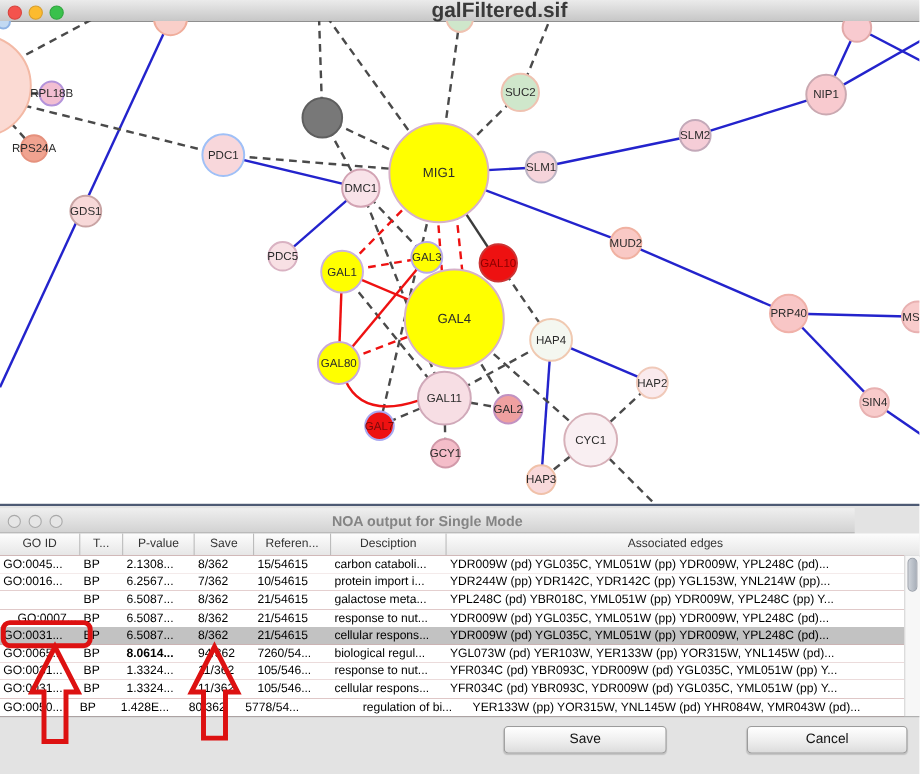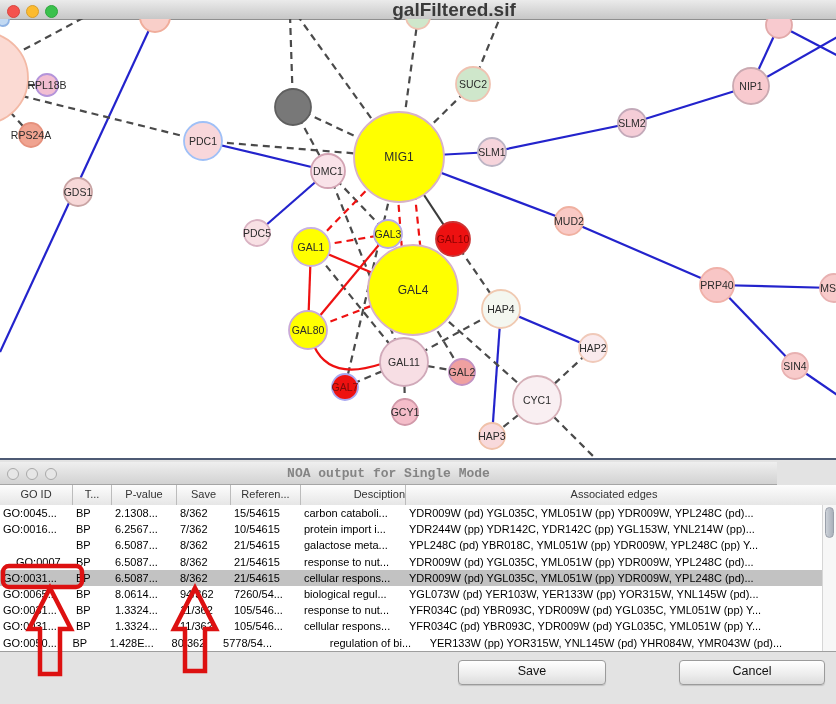--- a/index.html
+++ b/index.html
@@ -13,21 +13,21 @@
   .titlebar .win-title{position:absolute;left:0;top:0;width:100%;text-align:center;
     font-size:19px;font-weight:bold;color:#3a3a3a;line-height:19px;padding-left:36px;}
   .lights{position:absolute;left:7px;top:5px;display:flex;gap:6px;}
   .light{width:13px;height:13px;border-radius:50%;box-sizing:border-box;}
   .canvas-svg{position:absolute;left:0;top:19px;}
 
   
   .noa-window{position:absolute;left:0;top:458px;width:836px;height:246px;
     background:#e3e3e3;border-top:2px solid #4d5a74;box-sizing:content-box;}
   .noa-titlebar{position:absolute;left:0;top:2px;width:777px;height:22px;
-    background:linear-gradient(#efefef,#d2d2d2);border-bottom:1px solid #a5a5a5;font-family:Liberation Mono, monospace;}
+    background:linear-gradient(#efefef,#d2d2d2);border-bottom:1px solid #a5a5a5;}
   .noa-titlebar .win-title{position:absolute;left:0;top:0;width:100%;text-align:center;
     font-size:13px;font-weight:bold;color:#848484;line-height:23px;}
   .noa-lights{position:absolute;left:7px;top:6px;display:flex;gap:7px;}
   .nlight{width:12px;height:12px;border-radius:50%;background:#e6e6e6;border:1px solid #a9a9a9;box-sizing:border-box;}
 
   .table-header{position:absolute;left:0;top:25px;width:836px;height:20px;display:flex;
     background:linear-gradient(#fdfdfd,#e6e6e6);border-bottom:1px solid #a0a0a0;}
   .th{box-sizing:border-box;border-right:1px solid #bcbcbc;font-size:11px;color:#333;
     text-align:center;line-height:19px;white-space:nowrap;overflow:hidden;}
   .th:last-child{border-right:none;}
@@ -195,21 +195,21 @@
       <div class="win-title">NOA output for Single Mode</div>
     </div>
 
     <div class="table-frame"></div>
     <div class="table-header" id="noa-header">
         <div class="th" style="width: 73px;">GO ID</div>
         <div class="th" style="width: 39px;">T...</div>
         <div class="th" style="width: 65px;">P-value</div>
         <div class="th" style="width: 54px;">Save</div>
         <div class="th" style="width: 70px;">Referen...</div>
-        <div class="th" style="width: 105px; text-align: right;">Desciption</div>
+        <div class="th" style="width: 105px;">Desciption</div>
         <div class="th" style="width: 416px;">Associated edges</div>
       </div>
     <div class="table-body" id="noa-body">
         <div class="table-row">
           <div class="td" style="width: 73px;">GO:0045...</div>
           <div class="td" style="width: 39px;">BP</div>
           <div class="td" style="width: 65px;">2.1308...</div>
           <div class="td" style="width: 54px;">8/362</div>
           <div class="td" style="width: 70px;">15/54615</div>
           <div class="td" style="width: 105px;">carbon cataboli...</div>
@@ -247,21 +247,21 @@
           <div class="td" style="width: 39px;">BP</div>
           <div class="td" style="width: 65px;">6.5087...</div>
           <div class="td" style="width: 54px;">8/362</div>
           <div class="td" style="width: 70px;">21/54615</div>
           <div class="td" style="width: 105px;">cellular respons...</div>
           <div class="td" style="width: 416px;">YDR009W (pd) YGL035C, YML051W (pp) YDR009W, YPL248C (pd)...</div>
         </div>
         <div class="table-row">
           <div class="td" style="width: 73px;">GO:0065...</div>
           <div class="td" style="width: 39px;">BP</div>
-          <div class="td" style="width: 65px;">8.0614...</div>
+          <div class="td" style="width: 65px; font-weight: bold;">8.0614...</div>
           <div class="td" style="width: 54px;">94/362</div>
           <div class="td" style="width: 70px;">7260/54...</div>
           <div class="td" style="width: 105px;">biological regul...</div>
           <div class="td" style="width: 416px;">YGL073W (pd) YER103W, YER133W (pp) YOR315W, YNL145W (pd)...</div>
         </div>
         <div class="table-row">
           <div class="td" style="width: 73px;">GO:0031...</div>
           <div class="td" style="width: 39px;">BP</div>
           <div class="td" style="width: 65px;">1.3324...</div>
           <div class="td" style="width: 54px;">11/362</div>

